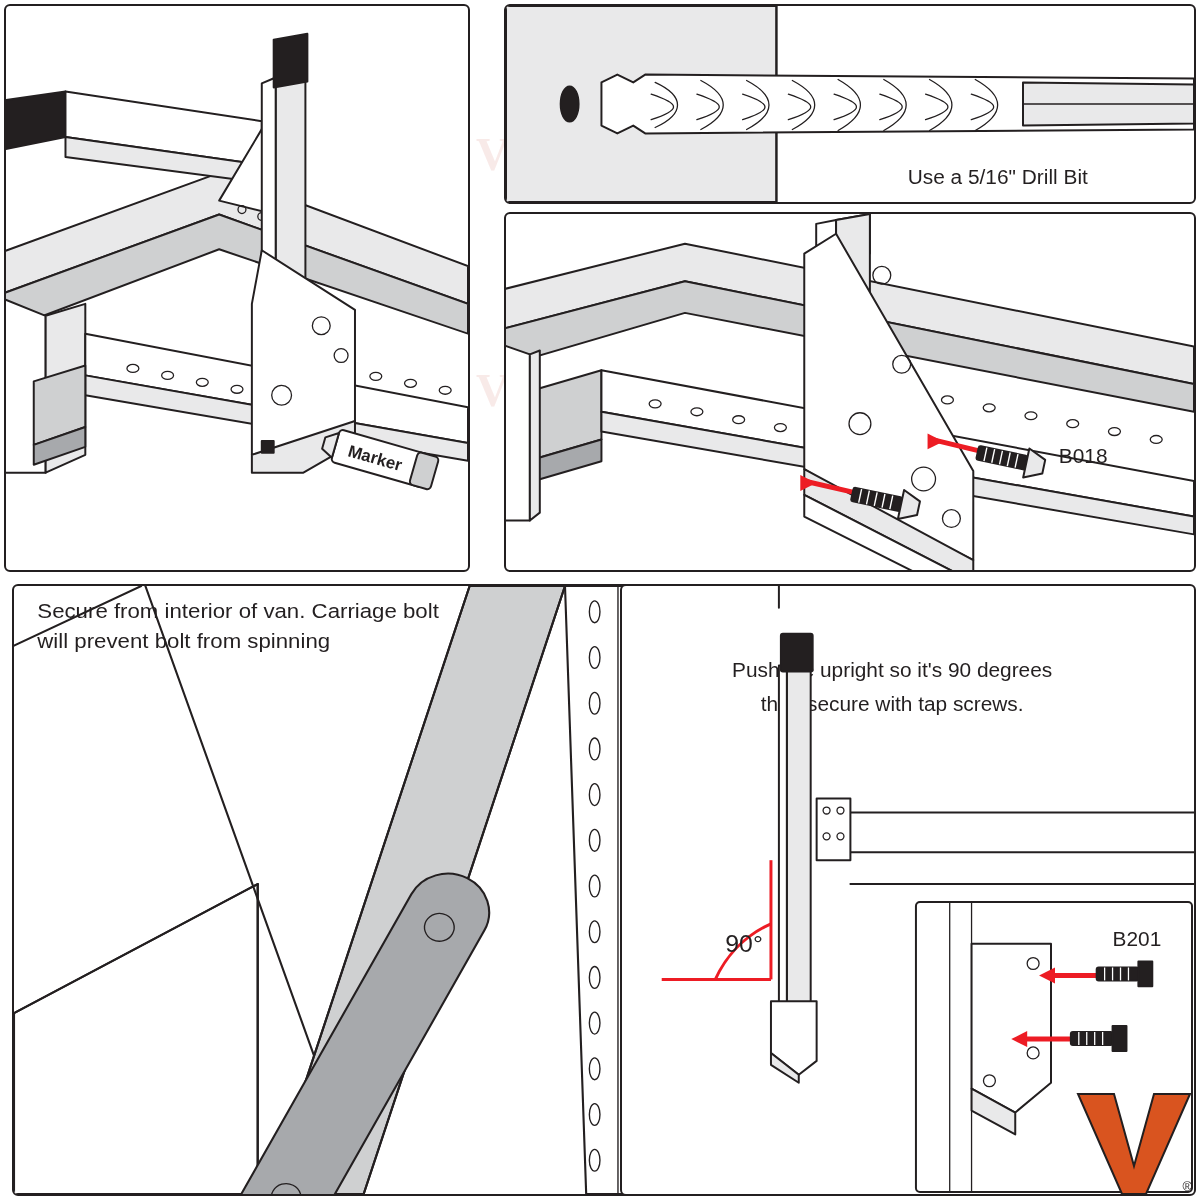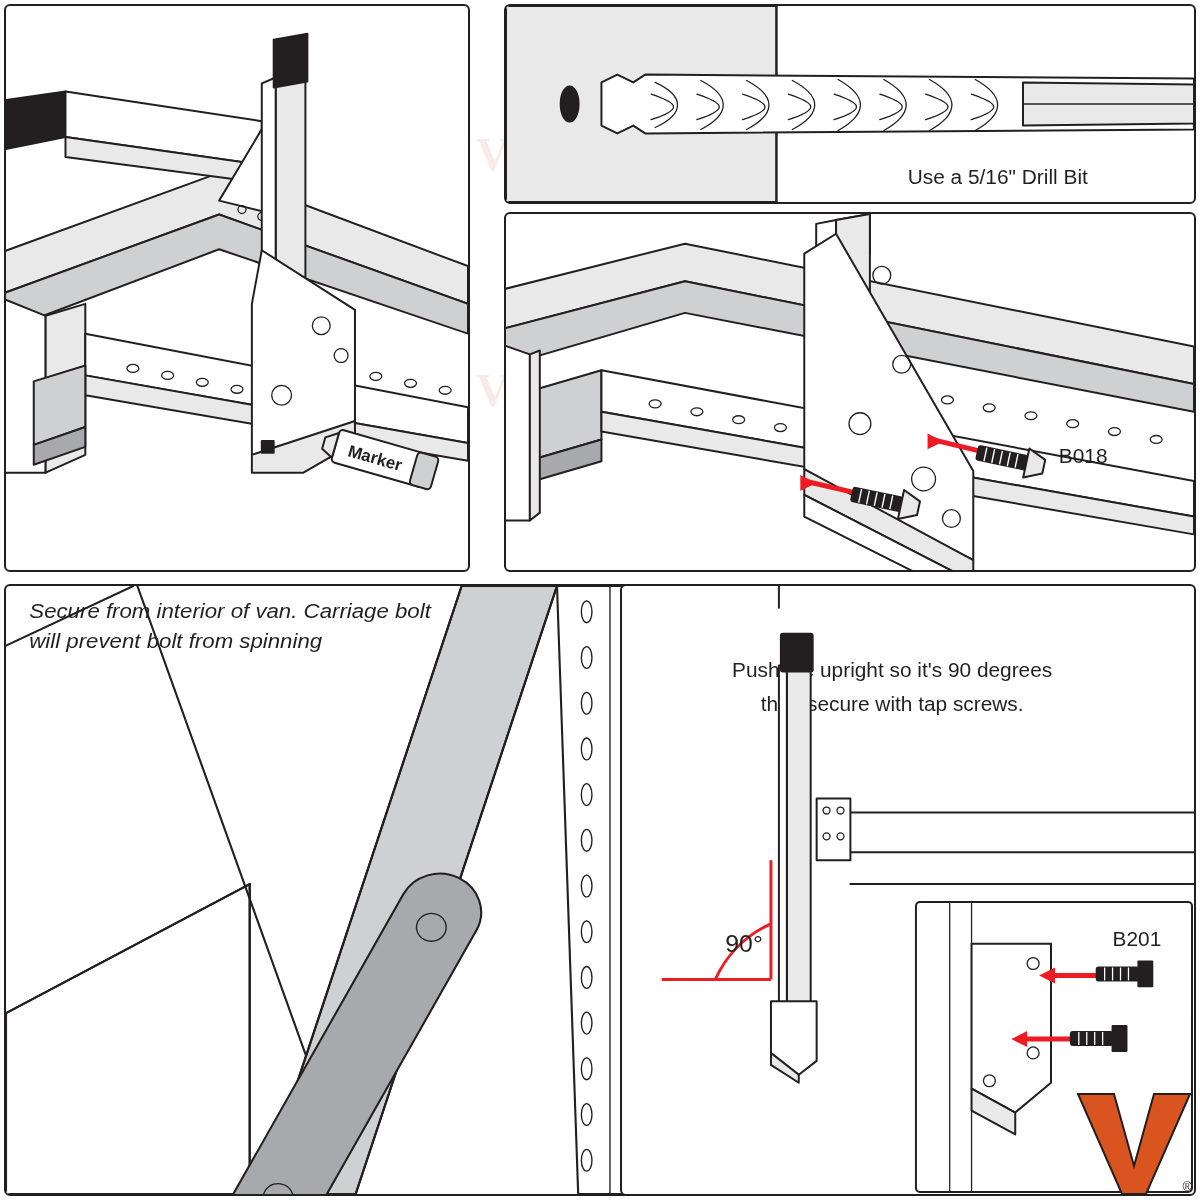--- a/index.html
+++ b/index.html
@@ -25,21 +25,21 @@
     background: #ffffff;
     border: 2px solid #231f20;
     border-radius: 6px;
     box-sizing: border-box;
     overflow: hidden;
   }
   
   #panel-marker      { left: 4px;   top: 4px;    width: 466px; height: 568px; }
   #panel-drill       { left: 504px; top: 4px;    width: 692px; height: 200px; }
   #panel-bolt        { left: 504px; top: 212px;  width: 692px; height: 360px; }
-  #panel-interior    { left: 4px;   top: 584px;  width: 644px; height: 612px; font-style: italic; }
+  #panel-interior    { left: 12px;   top: 584px;  width: 644px; height: 612px; }
   #panel-upright     { left: 620px; top: 584px;  width: 576px; height: 612px; }
 
   .panel svg { display: block; width: 100%; height: 100%; }
   .cap-text-lg {
     font-size: 21px;
     fill: #231f20;
     font-family: "Liberation Sans", sans-serif;
   }
   .part-label {
     font-size: 21px;

